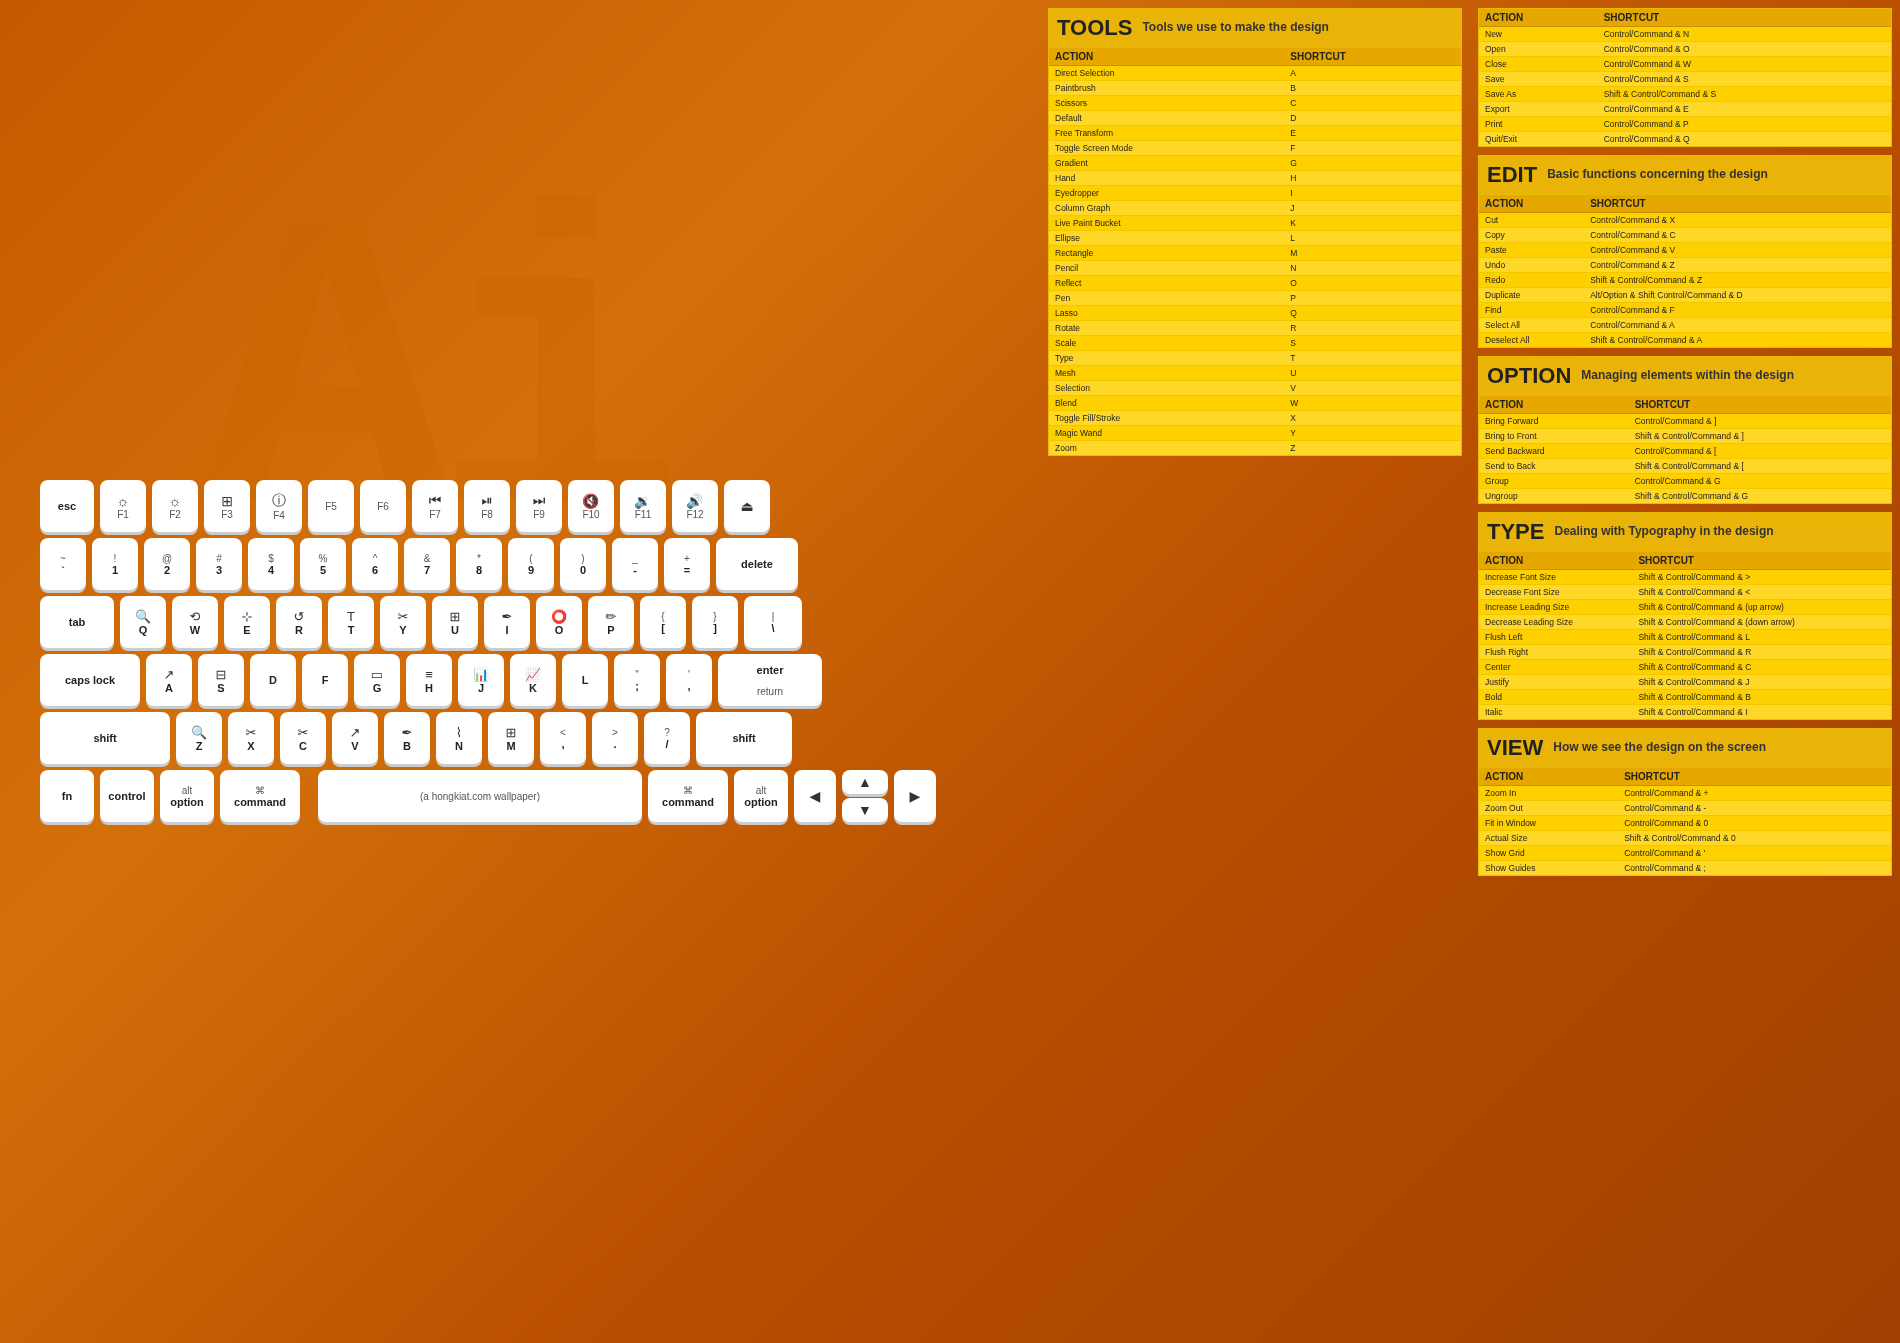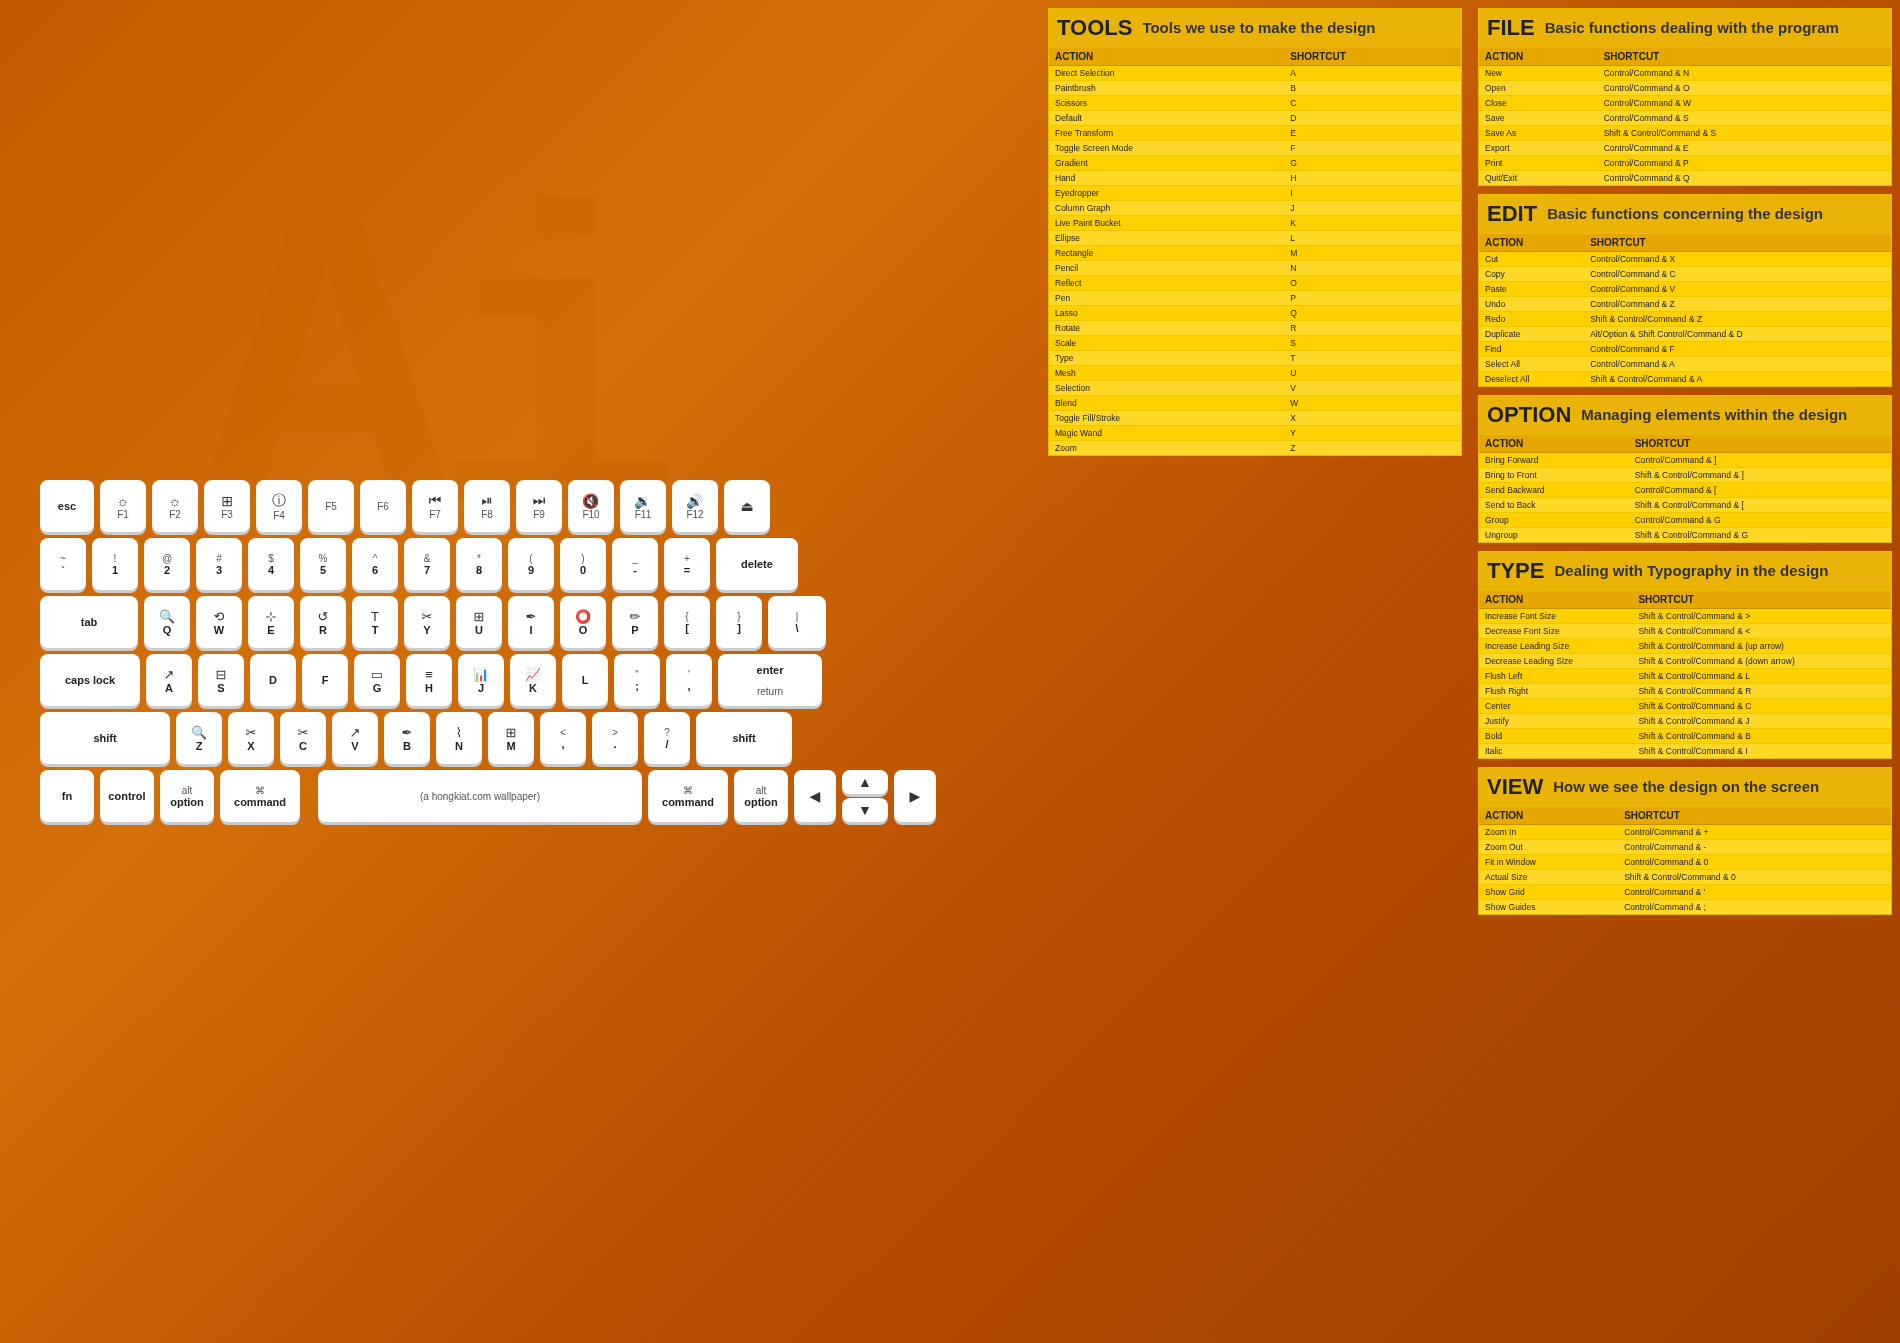--- a/index.html
+++ b/index.html
@@ -73,21 +73,21 @@
 
     .key .key-icon {
       font-size: 14px;
     }
 
     .key-w { width: 46px; }
     .key-space { width: 324px; margin-left: 12px; }
     .key-fn { width: 54px; }
     .key-cmd { width: 80px; }
     .key-del { width: 82px; }
-    .key-tab { width: 98px; }
+    .key-tab { width: 74px; }
     .key-caps { width: 100px; }
     .key-enter { width: 104px; }
     .key-shift-l { width: 130px; }
     .key-shift-r { width: 96px; }
     .key-bslash { width: 58px; }
 
     
     .right-panel {
       position: absolute;
       right: 0;
@@ -121,21 +121,21 @@
     }
 
     .section-title {
       font-size: 22px;
       font-weight: 900;
       color: #222;
       font-family: 'Arial Black', Arial, sans-serif;
     }
 
     .section-desc {
-      font-size: 15px;
+      font-size: 12px;
       color: #333;
       line-height: 1.3;
       font-weight: bold;
     }
 
     .section-table {
       width: 100%;
       border-collapse: collapse;
     }
 
@@ -618,24 +618,20 @@
               <td>Z</td>
             </tr>
           </tbody>
       </table>
     </div>
   </div>
 
   <div class="panel-col">
 
     <div class="section">
-      <div class="section-header">
-        <span class="section-title">FILE</span>
-        <span class="section-desc">Basic functions dealing with the program</span>
-      </div>
       <table class="section-table">
         <thead>
             <tr>
           <th>ACTION</th>
           <th>SHORTCUT</th>
         </tr>
           </thead>
         <tbody id="file-tbody">
             <tr>
               <td>New</td>

